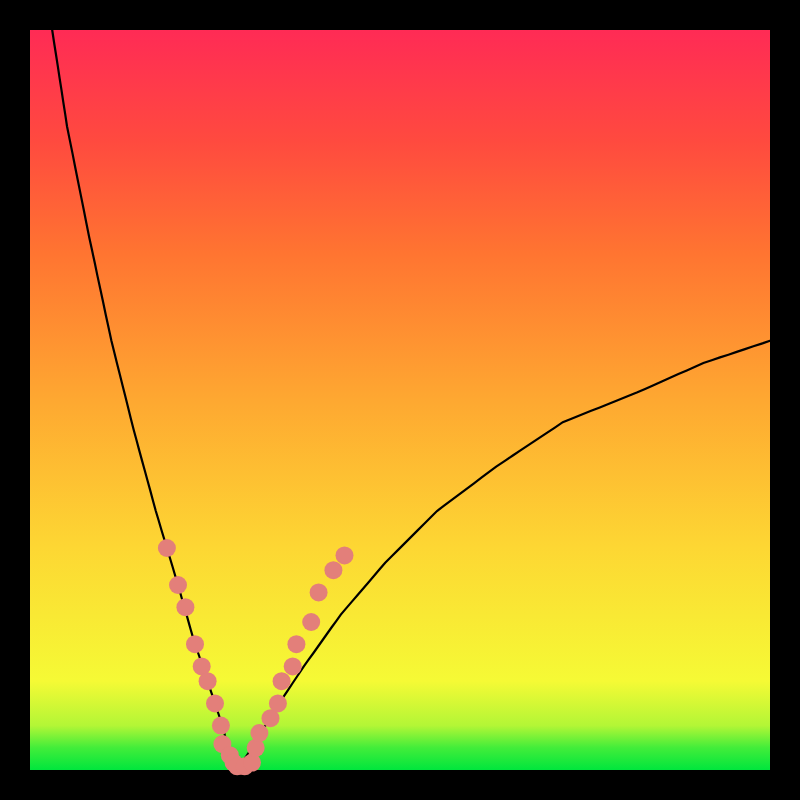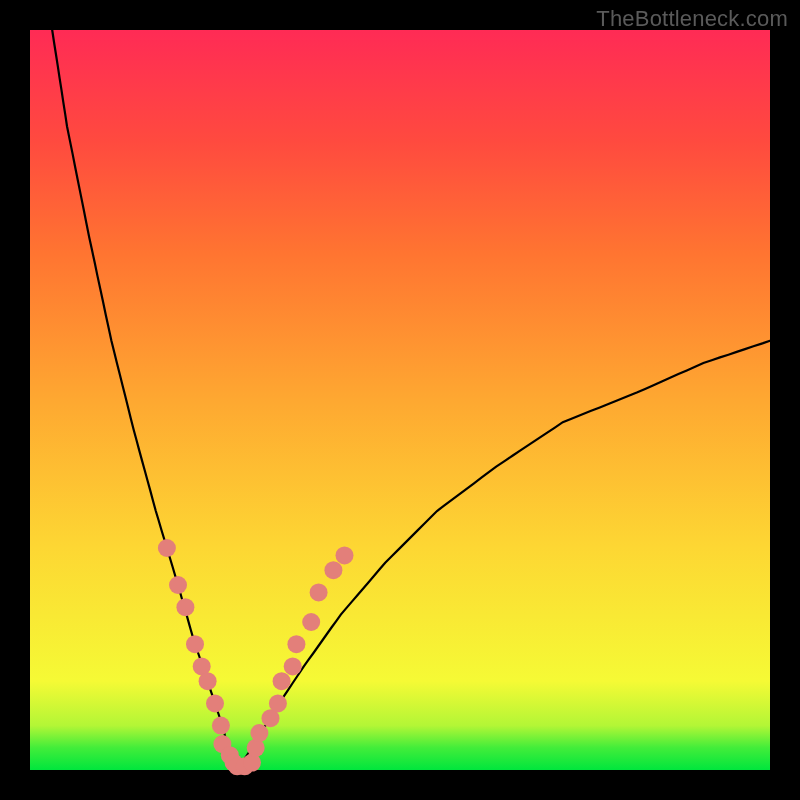--- a/index.html
+++ b/index.html
@@ -50,21 +50,20 @@
     left: 0;
     top: 0;
   }
 </style>
 </head>
 <body>
 <div class="frame">
 
   <div class="plot-area"></div>
 
-  <div class="watermark">TheBottleneck.com</div>
 
   <svg class="overlay" width="800" height="800" viewBox="0 0 800 800">
     <g id="curve-group">
         <path d="M52.2 30.0 L54.0 42.0 L55.9 54.0 L57.8 66.1 L59.6 78.1 L61.5 90.1 L63.3 102.1 L65.2 114.2 L67.0 126.2 L69.8 140.1 L72.6 153.9 L75.3 167.8 L78.1 181.7 L80.9 195.6 L83.7 209.5 L86.4 223.3 L89.2 237.2 L92.0 250.1 L94.8 263.1 L97.5 276.1 L100.3 289.0 L103.1 302.0 L105.8 314.9 L108.6 327.8 L111.4 340.8 L114.2 351.9 L116.9 363.0 L119.7 374.1 L122.5 385.2 L125.3 396.3 L128.1 407.4 L130.8 418.5 L133.6 429.6 L136.4 439.8 L139.1 449.9 L141.9 460.1 L144.7 470.3 L147.5 480.5 L150.3 490.6 L153.0 500.8 L155.8 511.0 L158.6 520.3 L161.3 529.5 L164.1 538.8 L166.9 548.0 L169.7 557.3 L172.5 566.5 L175.2 575.8 L178.0 585.0 L179.9 591.5 L181.7 598.0 L183.5 604.4 L185.4 610.9 L187.3 617.4 L189.1 623.9 L190.9 630.3 L192.8 636.8 L194.7 642.4 L196.5 647.9 L198.3 653.5 L200.2 659.0 L202.1 664.5 L203.9 670.1 L205.8 675.6 L207.6 681.2 L209.4 686.8 L211.3 692.3 L213.2 697.9 L215.0 703.4 L216.8 709.0 L218.7 714.5 L220.6 720.0 L222.4 725.6 L223.3 729.3 L224.3 733.0 L225.2 736.7 L226.1 740.4 L227.0 744.1 L228.0 747.8 L228.9 751.5 L229.8 755.2 L230.7 757.0 L231.7 758.9 L232.6 760.8 L233.5 762.6 L234.4 764.5 L235.4 766.3 L236.3 768.1 L237.2 770.0 L237.2 770.0 L239.0 767.2 L240.9 764.5 L242.7 761.7 L244.6 758.9 L246.4 756.1 L248.3 753.4 L250.1 750.6 L252.0 747.8 L254.8 743.2 L257.5 738.5 L260.3 733.9 L263.1 729.3 L265.9 724.7 L268.6 720.0 L271.4 715.4 L274.2 710.8 L277.9 705.3 L281.6 699.7 L285.3 694.1 L289.0 688.6 L292.7 683.0 L296.4 677.5 L300.1 672.0 L303.8 666.4 L308.4 659.9 L313.1 653.5 L317.7 647.0 L322.3 640.5 L326.9 634.0 L331.5 627.5 L336.2 621.1 L340.8 614.6 L346.3 608.1 L351.9 601.6 L357.4 595.2 L363.0 588.7 L368.6 582.2 L374.1 575.8 L379.6 569.3 L385.2 562.8 L391.7 556.3 L398.1 549.9 L404.6 543.4 L411.1 536.9 L417.6 530.4 L424.0 524.0 L430.5 517.5 L437.0 511.0 L444.4 505.4 L451.8 499.9 L459.2 494.4 L466.6 488.8 L474.0 483.3 L481.4 477.7 L488.8 472.1 L496.2 466.6 L504.5 461.1 L512.8 455.5 L521.2 449.9 L529.5 444.4 L537.8 438.8 L546.1 433.3 L554.5 427.8 L562.8 422.2 L572.1 418.5 L581.3 414.8 L590.5 411.1 L599.8 407.4 L609.0 403.7 L618.3 400.0 L627.5 396.3 L636.8 392.6 L645.1 388.9 L653.5 385.2 L661.8 381.5 L670.1 377.8 L678.4 374.1 L686.8 370.4 L695.1 366.7 L703.4 363.0 L711.7 360.2 L720.0 357.4 L728.4 354.7 L736.7 351.9 L745.0 349.1 L753.4 346.3 L761.7 343.6 L770.0 340.8 " fill="none" stroke="#000000" stroke-width="2.2" stroke-linecap="round"></path>
       </g>
     <g id="dots-group">
         <circle cx="166.9" cy="548.0" r="9" fill="#e37f7a" stroke="#d86b66" stroke-width="0"></circle>
         <circle cx="178.0" cy="585.0" r="9" fill="#e37f7a" stroke="#d86b66" stroke-width="0"></circle>
         <circle cx="185.4" cy="607.2" r="9" fill="#e37f7a" stroke="#d86b66" stroke-width="0"></circle>
         <circle cx="195.0" cy="644.2" r="9" fill="#e37f7a" stroke="#d86b66" stroke-width="0"></circle>

